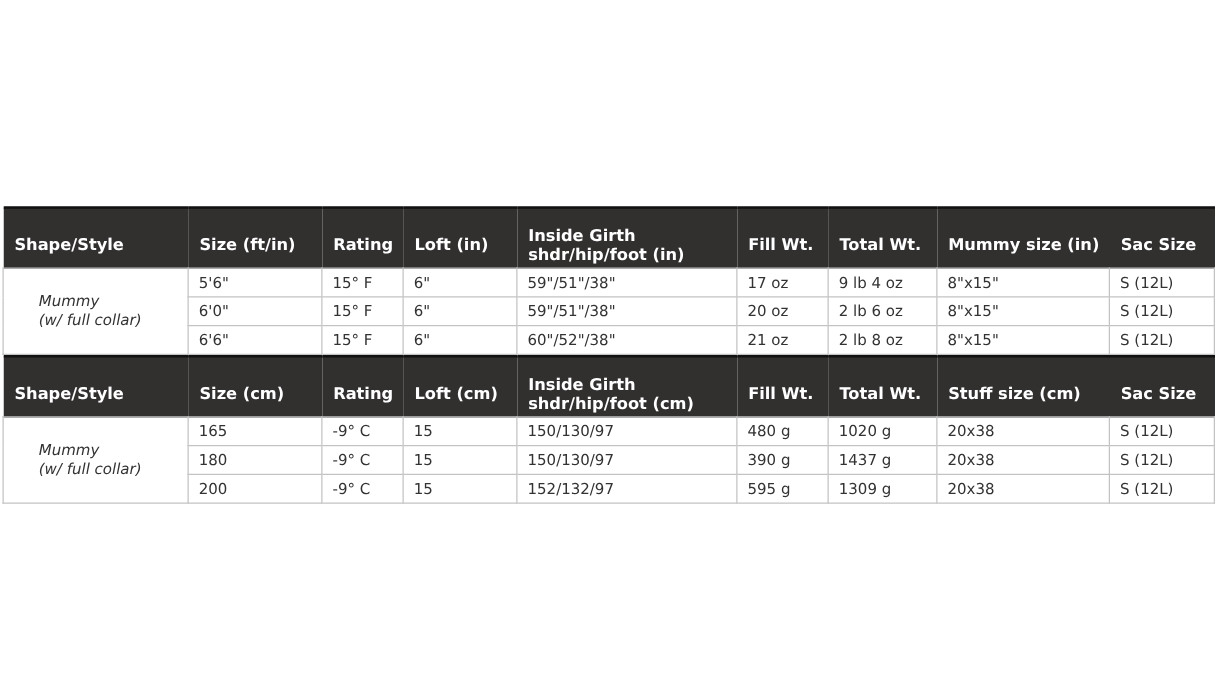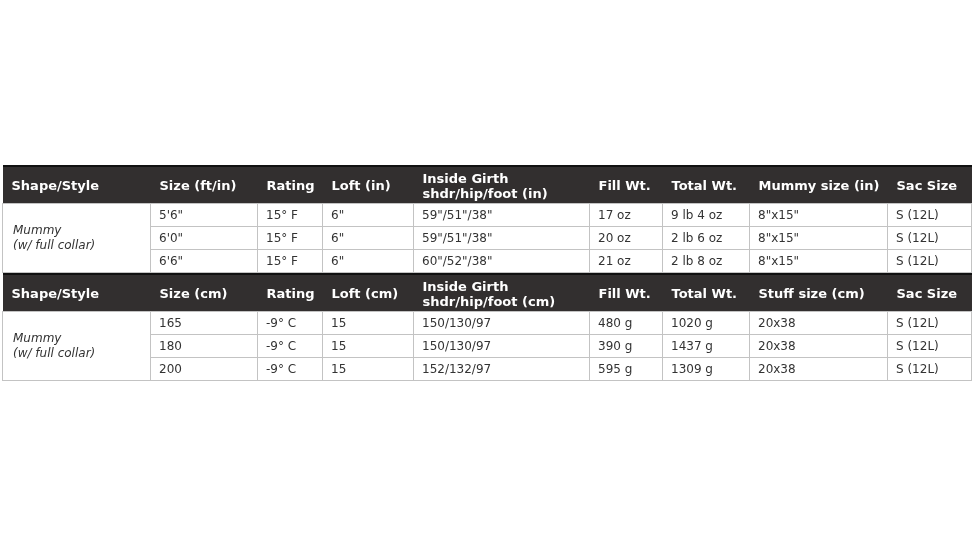--- a/index.html
+++ b/index.html
@@ -29,42 +29,42 @@
     border-top: 2px solid #111111;
   }
   table.section th {
     background: #322f2f;
     color: #ffffff;
     font-size: 13px;
     font-weight: bold;
     text-align: left;
     vertical-align: middle;
     height: 35px;
-    padding: 1px 4px 0 9px;
+    padding: 12px 4px 0 9px;
     line-height: 15px;
     white-space: pre-line;
     border: none;
   }
   table.section td {
     background: #ffffff;
     color: #333333;
     font-size: 12px;
     text-align: left;
     vertical-align: middle;
     height: 22px;
     padding: 0 4px 0 8px;
     line-height: 14px;
     border: 1px solid #c3c3c3;
     overflow: hidden;
     white-space: nowrap;
   }
   table.section td.shape-cell {
     font-style: italic;
     white-space: pre-line;
-    padding-left: 10px;
+    padding-left: 28px;
     line-height: 15px;
   }
 </style>
 </head>
 <body>
 
 <div class="stage">
   <div class="spec-table-wrap">
 
     <table class="section">

